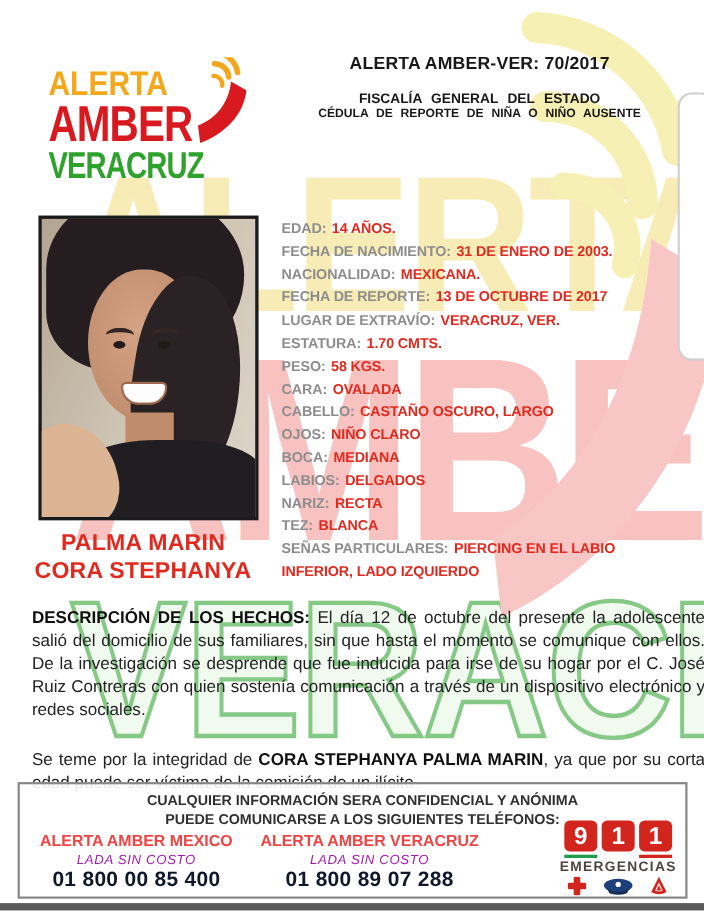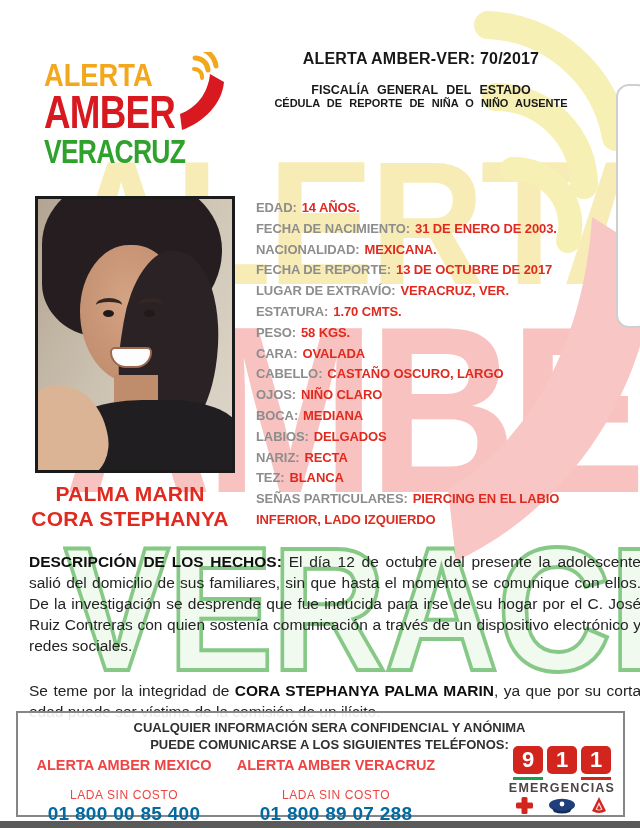--- a/index.html
+++ b/index.html
@@ -18,21 +18,21 @@
 
   
   .logo{position:absolute;left:44px;top:60px;z-index:2;font-weight:bold;white-space:nowrap;}
   .logo span{display:block;transform-origin:left top;}
   .logo-l1{font-size:31px;line-height:1.0;color:#f3a71b;transform:scaleX(0.88);letter-spacing:0px;}
   .logo-l2{font-size:46px;line-height:0.93;color:#d8191f;transform:scaleX(0.80);letter-spacing:-1px;}
   .logo-l3{font-size:34px;line-height:1.0;color:#2fa12d;transform:scaleX(0.78);letter-spacing:-1px;}
   .logo-horn{position:absolute;left:172px;top:52px;z-index:3;}
 
   
-  .doc-head{position:absolute;left:240px;top:50px;width:362px;text-align:center;z-index:2;color:#181818;}
+  .doc-head{position:absolute;left:255px;top:50px;width:362px;text-align:center;z-index:2;color:#181818;}
   .ref{font-size:16px;font-weight:bold;letter-spacing:0.2px;}
   .agency{font-size:12.5px;font-weight:bold;word-spacing:5px;margin-top:15px;}
   .title{font-size:24px;font-weight:bold;letter-spacing:0.3px;margin-top:1px;}
   .subtitle{font-size:11px;font-weight:bold;word-spacing:4px;margin-top:0;}
 
   
   .photo-frame{position:absolute;left:35px;top:196px;width:194px;height:271px;
                border:3px solid #1b1b1b;background:#cfc5b6;overflow:hidden;z-index:2;}
   .ph{position:absolute;}
   .ph-bg{inset:0;background:linear-gradient(115deg,#b3a492 0%,#ccc2b1 45%,#ded7ca 100%);}
@@ -73,22 +73,22 @@
 
   
   .footer-box{position:absolute;left:16px;top:711px;width:605px;height:102px;
               border:2px solid #868686;background:rgba(255,255,255,0.9);z-index:2;}
   .notice{text-align:center;font-weight:bold;font-size:13px;color:#303030;line-height:16.5px;padding-left:18px;}
   .notice1{margin-top:7px;}
   .contact{position:absolute;text-align:center;}
   .contact1{left:8px;top:44px;width:196px;}
   .contact2{left:212px;top:44px;width:212px;text-align:center;}
   .c-name{font-size:14.5px;font-weight:bold;color:#ef4444;}
-  .c-sub{font-size:12px;color:#ef4444;letter-spacing:0.6px;margin-top:15px;}
-  .c-phone{font-size:19px;font-weight:bold;color:#0369a1;letter-spacing:0.3px;margin-top:1px;}
+  .c-sub{font-size:12px;color:#a21caf;letter-spacing:0.6px;margin-top:1px;font-style:italic;}
+  .c-phone{font-size:19px;font-weight:bold;color:#0f172a;letter-spacing:0.3px;margin-top:1px;}
   .nine11{position:absolute;left:490px;top:33px;width:108px;}
   .n-digits{display:flex;gap:4px;justify-content:center;}
   .n-digit{width:30px;height:28px;background:#d2251e;color:#fff;font-weight:bold;font-size:22px;
            border-radius:5px;display:flex;align-items:center;justify-content:center;}
   .flag-line{display:flex;gap:4px;justify-content:center;margin-top:3px;}
   .flag-seg{width:30px;height:3px;}
   .seg-g{background:#1e9e4c;}
   .seg-w{background:transparent;}
   .seg-r{background:#d2251e;}
   .emerg-label{font-size:12.5px;font-weight:bold;color:#4c4543;letter-spacing:1.2px;

